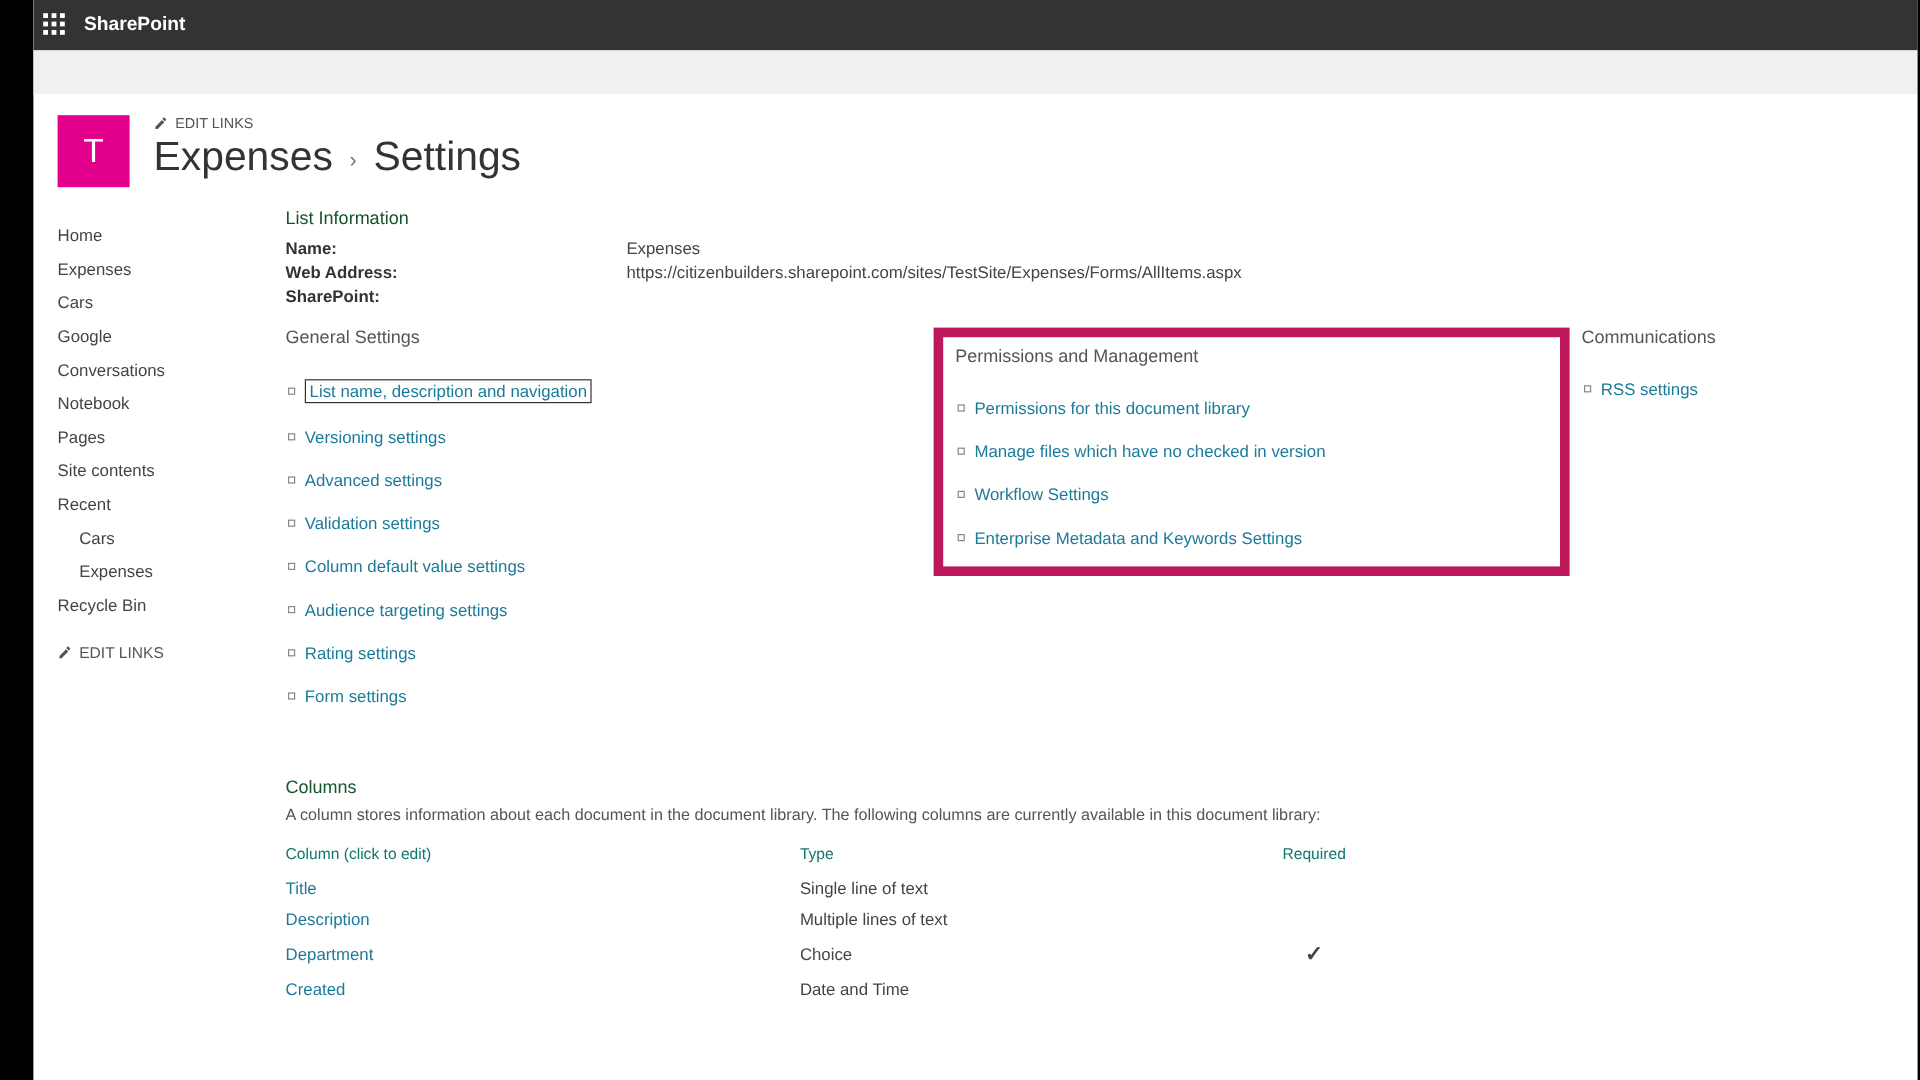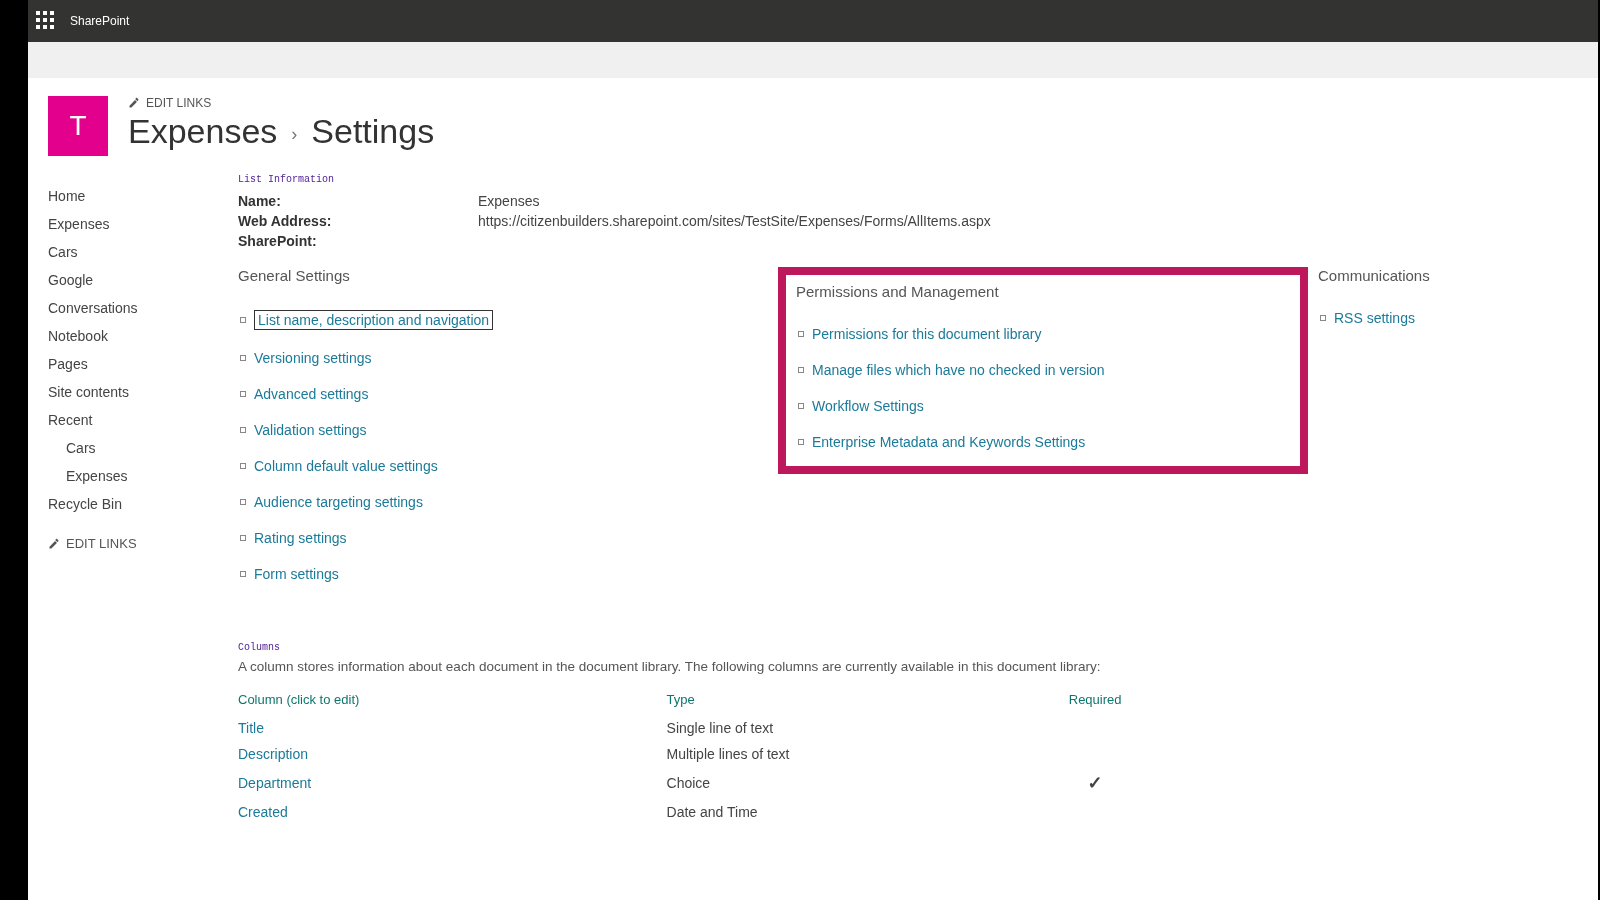--- a/index.html
+++ b/index.html
@@ -40,21 +40,21 @@
   }
   .waffle {
     width: 20px; height: 20px;
     display: grid;
     grid-template-columns: repeat(3,4px);
     grid-template-rows: repeat(3,4px);
     gap: 3px;
     cursor: pointer;
   }
   .waffle span { background:#fff; width:4px; height:4px; }
-  .suite-title { font-size: 12px; font-weight: 400; }
+  .suite-title { font-size: 16px; font-weight: 700; }
   
   .ribbon {
     background: #f0f0f0;
     height: 36px;
     border-bottom: 1px solid #eee;
   }
   
   .header {
     display: flex;
     padding: 18px 20px 6px 20px;
@@ -111,27 +111,26 @@
     font-size: 13px;
     color:#555;
     display:flex; align-items:center; gap:6px;
     cursor:pointer;
   }
   .main {
     flex:1;
     padding-top: 2px;
   }
   .section-title {
-    color:#4c1d95;
-    font-size: 10px;
+    color:#14532d;
+    font-size: 15px;
     margin-bottom: 6px;
-    font-family: Liberation Mono, monospace;
   }
   .info-table { margin-bottom: 16px; }
-  .info-row { display:flex; padding:2px 0; }
+  .info-row { display:flex; padding:2px 0;gap:44px; }
   .info-label { width:240px; font-weight:700; color:#333; }
   .info-value { color:#444; }
   
   .settings-cols {
     display:flex;
     gap: 0;
     align-items:flex-start;
     margin-bottom: 40px;
   }
   .settings-col { padding-right: 10px; }

